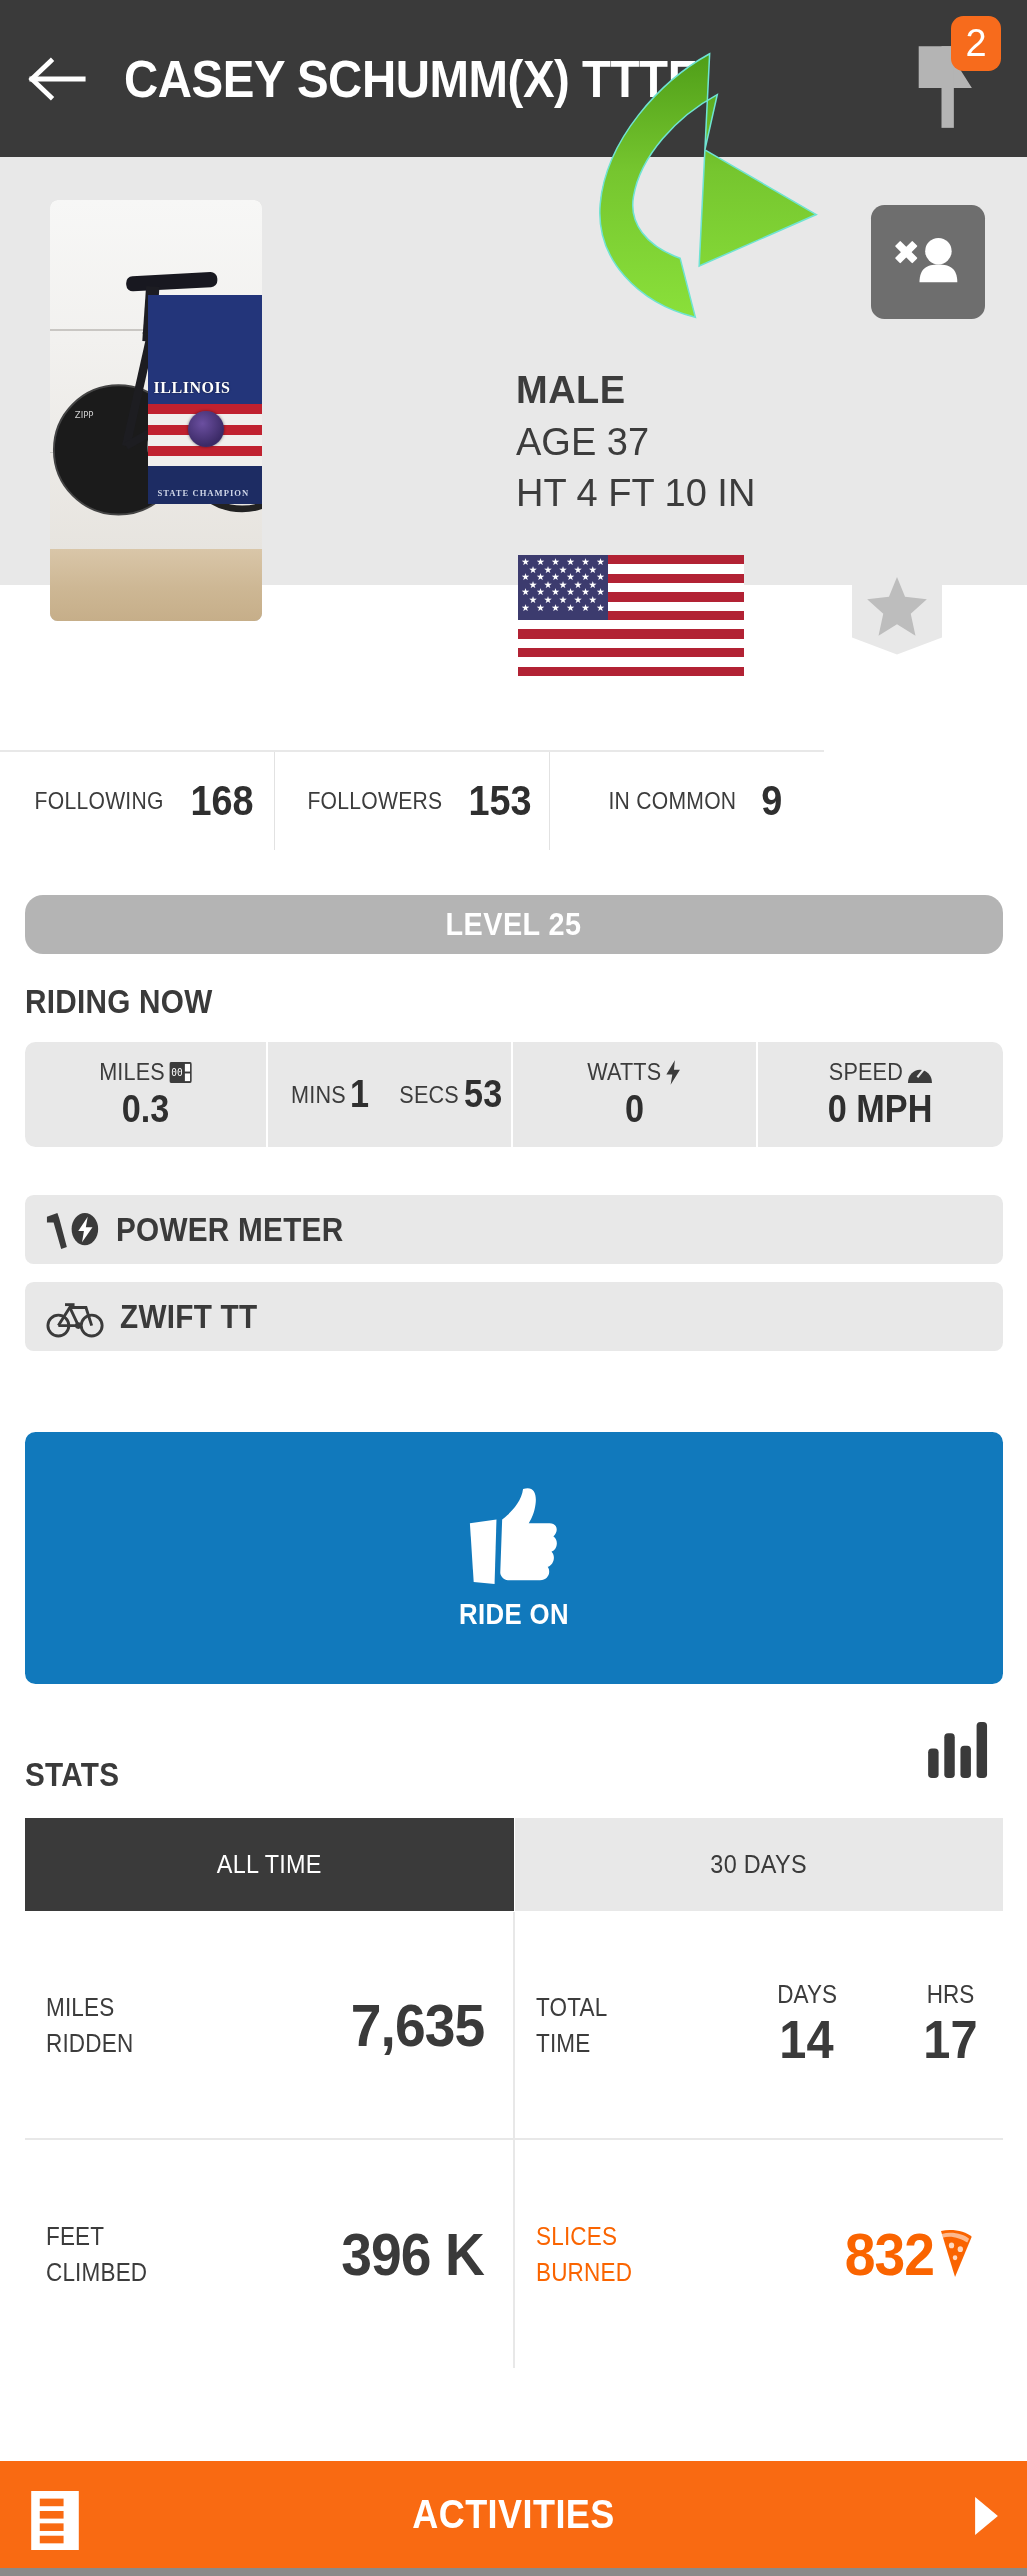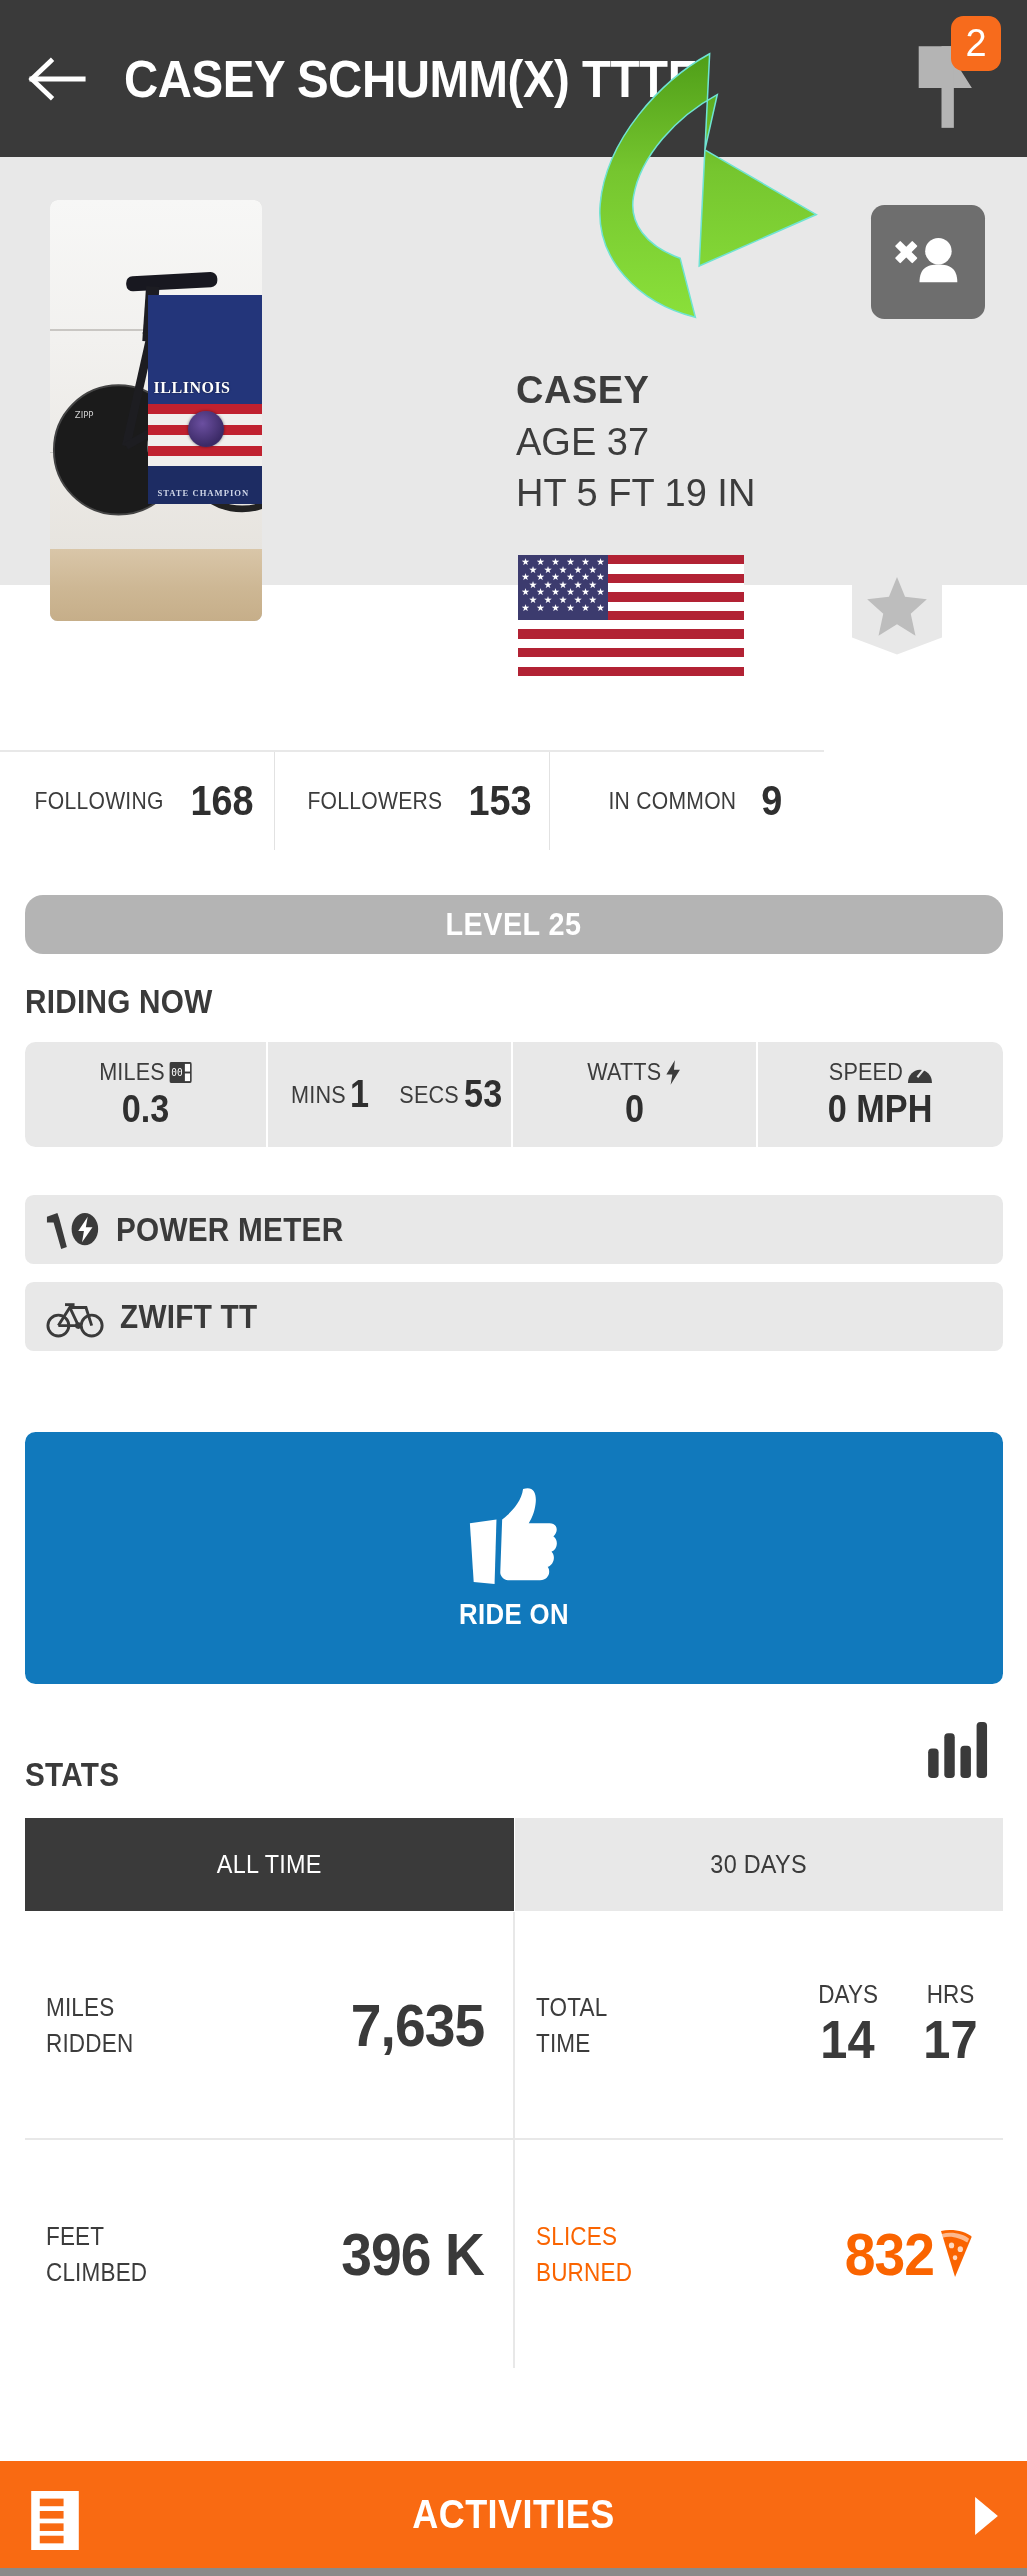--- a/index.html
+++ b/index.html
@@ -316,21 +316,21 @@
     transform: scaleX(.9); transform-origin: left center;
   }
   .stat-label.orange { color: #FA6400; }
   .stat-value {
     font-size: 60px; font-weight: bold; color: #3a3a3a;
     letter-spacing: -1px;
     transform: scaleX(.92);
   }
   .stat-value.orange { color: #FA6400; display: flex; align-items: center; gap: 1.9px; }
   .time-group { display: flex; gap: 40px; }
-  .time-item { display: flex; flex-direction: column; align-items: center; }
+  .time-item { display: flex; flex-direction: column; align-items: center; margin-left: 41px; }
   .time-label { font-size: 25px; color: #3c3c3c; transform: scaleX(.9); }
   .time-value { font-size: 53px; font-weight: bold; color: #3a3a3a; transform: scaleX(.92); }
 
   
   .activities {
     position: absolute; bottom: 7.6px; left: 0;
     width: 1027px; height: 107px;
     background: #F96A12;
     display: flex; align-items: center;
   }
@@ -433,28 +433,28 @@
       <g fill="#ffffff">
         <rect x="1" y="14" width="26" height="8" rx="1" transform="rotate(45 14 18)"></rect>
         <rect x="1" y="14" width="26" height="8" rx="1" transform="rotate(-45 14 18)"></rect>
         <circle cx="48" cy="17" r="14"></circle>
         <path d="M28 50 C28 35 36 31 48 31 C60 31 68 35 68 50 Z"></path>
       </g>
     </svg>
   </div>
 
   <div class="profile-meta">
-    <div class="meta-male">CASEY</div>
+    <div class="meta-male">MALE</div>
     <div class="meta-line">
       <span class="lbl">AGE</span>
       <b>37</b>
     </div>
     <div class="meta-line">
       <span class="lbl">HT</span>
-      <b>5 FT 19 IN</b>
+      <b>4 FT 10 IN</b>
     </div>
   </div>
 
   <div class="us-flag">
     <div class="stripes"></div>
     <div class="canton">
       <div class="srow" style="top:1.9px">
           <span>★</span>
           <span>★</span>
           <span>★</span>

